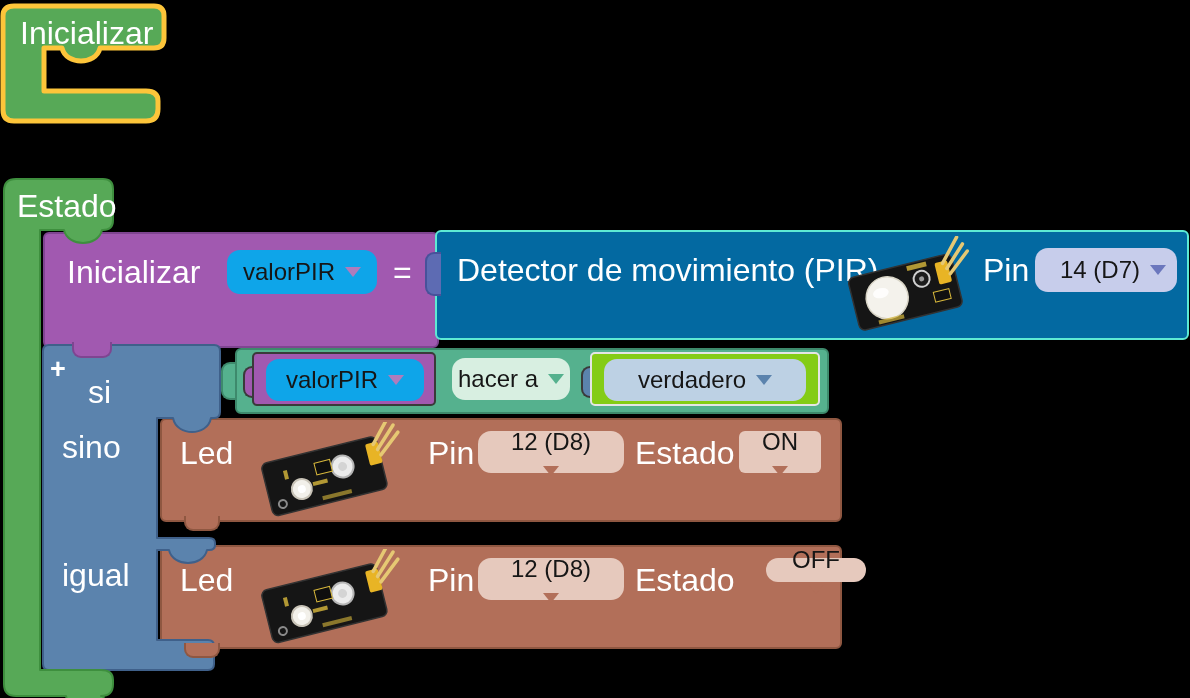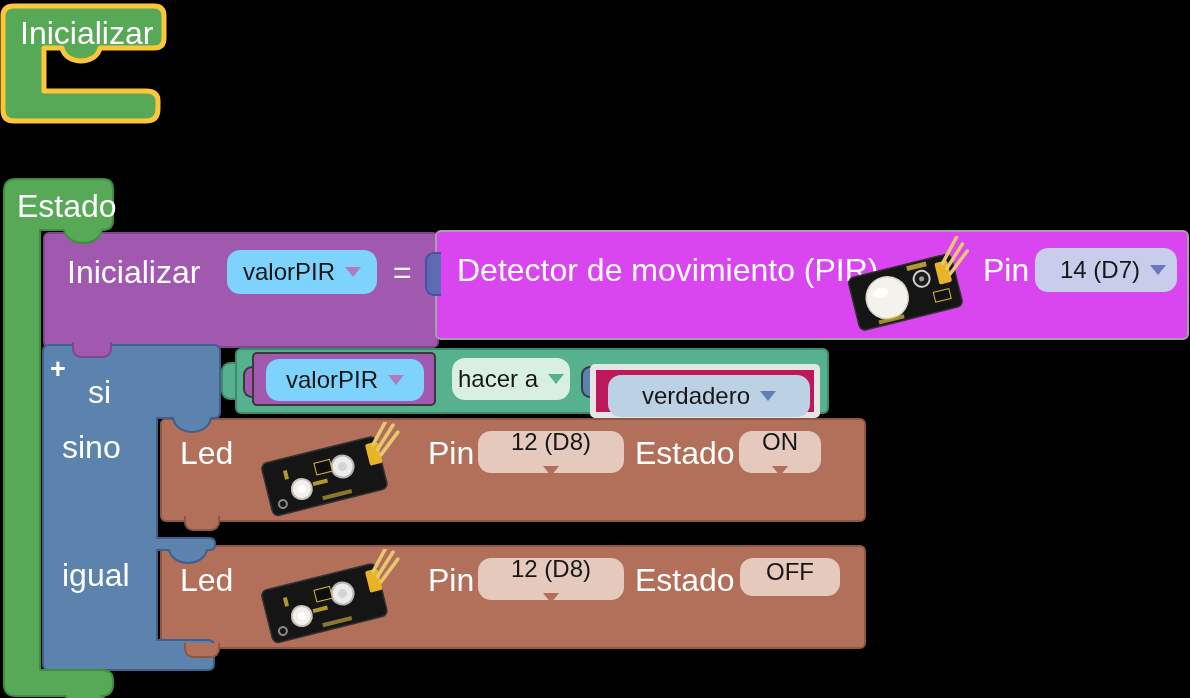--- a/index.html
+++ b/index.html
@@ -9,33 +9,33 @@
   }
   .abs{position:absolute;}
   .blk-label{position:absolute;color:#ffffff;font-size:32px;line-height:1.15;white-space:nowrap;}
   .dd{
     position:absolute;display:flex;align-items:center;justify-content:center;
     gap:10px;border-radius:13px;padding:0 10px;box-sizing:border-box;cursor:pointer;
   }
   .dd .dd-text{font-size:24px;color:#161616;white-space:nowrap;}
   .dd .arrow{width:0;height:0;border-left:8px solid transparent;border-right:8px solid transparent;border-top:10px solid #888;}
   
-  .dd-purple{background:#7dd3fc;gap:10px;} .dd-purple .arrow{border-top-color:#b07cbc;}
+  .dd-purple{background:#0ea5e9;gap:10px;} .dd-purple .arrow{border-top-color:#b07cbc;}
   .dd-indigo{background:#c7cdeb;} .dd-indigo .arrow{border-top-color:#6b77bd;}
   .dd-mint{background:#d8efe1;}  .dd-mint .arrow{border-top-color:#55b18e;}
   .dd-steel{background:#bdd1e4;} .dd-steel .arrow{border-top-color:#5b83ad;}
   .dd-tan{background:#e6c9bd;flex-direction:column;}   .dd-tan .arrow{border-top-color:#b26f59;}
   
   .block-purple{background:#a159b0;border:2px solid #7f4591;border-radius:6px;}
-  .block-indigo{background:#d946ef;border:2px solid #a3a3a3;border-radius:6px;}
+  .block-indigo{background:#0369a1;border:2px solid #5eead4;border-radius:6px;}
   .block-teal{background:#55b18e;border:2px solid #3d8a6c;border-radius:6px;}
-  .block-brown{background:#b26f59;border:2px solid #8f5741;border-radius:6px;padding-left:24px;}
+  .block-brown{background:#b26f59;border:2px solid #8f5741;border-radius:6px;}
   .inner-block{position:absolute;border-radius:5px;box-sizing:border-box;}
   .vp-block{background:#a159b0;border:2px solid #3a3a3a;}
-  .bool-block{background:#be185d;border:6px solid #e5e5e5;margin-top:12px;}
+  .bool-block{background:#84cc16;border:2px solid #e5e5e5;}
   
   .tab-down{position:absolute;border-radius:0 0 9px 9px;}
   .tab-left{position:absolute;border-radius:9px 0 0 9px;}
   .plus{position:absolute;color:#fff;font-size:27px;font-weight:bold;line-height:1;cursor:pointer;}
 </style>
 </head>
 <body>
 
 <div class="workspace">
 
@@ -143,21 +143,21 @@
           <line x1="137" y1="46" x2="159" y2="28"></line>
         </g>
       </g>
     </svg>
     <div class="blk-label" style="left:266px;top:15px;">Pin</div>
     <div class="dd dd-tan" style="left:316px;top:11px;width:146px;height:42px;">
       <span class="dd-text">12 (D8)</span>
       <span class="arrow"></span>
     </div>
     <div class="blk-label" style="left:473px;top:15px;">Estado</div>
-    <div class="dd dd-tan" style="left:577px;top:11px;width:82px;height:42px;">
+    <div class="dd dd-tan" style="left:577px;top:11px;width:82px;height:42px;border-radius:6px;">
       <span class="dd-text">ON</span>
       <span class="arrow"></span>
     </div>
   </div>
   <div class="tab-down" style="left:184px;top:516px;width:32px;height:13px;background:#b26f59;border:2px solid #8f5741;border-top:none;z-index:2"></div>
 
   <div class="abs block-brown" style="left:160px;top:545px;width:678px;height:100px;z-index:1">
     <div class="blk-label" style="left:18px;top:15px;">Led</div>
     <svg class="abs" style="left:85px;top:2px;" width="165" height="96" viewBox="0 0 165 96">
       <g transform="rotate(-14 82 52)">
@@ -178,20 +178,20 @@
           <line x1="137" y1="46" x2="159" y2="28"></line>
         </g>
       </g>
     </svg>
     <div class="blk-label" style="left:266px;top:15px;">Pin</div>
     <div class="dd dd-tan" style="left:316px;top:11px;width:146px;height:42px;">
       <span class="dd-text">12 (D8)</span>
       <span class="arrow"></span>
     </div>
     <div class="blk-label" style="left:473px;top:15px;">Estado</div>
-    <div class="dd dd-tan" style="left:578px;top:11px;width:100px;height:38px;justify-content:space-between;">
+    <div class="dd dd-tan" style="left:604px;top:11px;width:100px;height:24px;">
       <span class="dd-text">OFF</span>
       <span class="arrow"></span>
     </div>
   </div>
   <div class="tab-down" style="left:184px;top:643px;width:32px;height:13px;background:#b26f59;border:2px solid #8f5741;border-top:none;z-index:2"></div>
 
 </div>
 
 </body></html>

